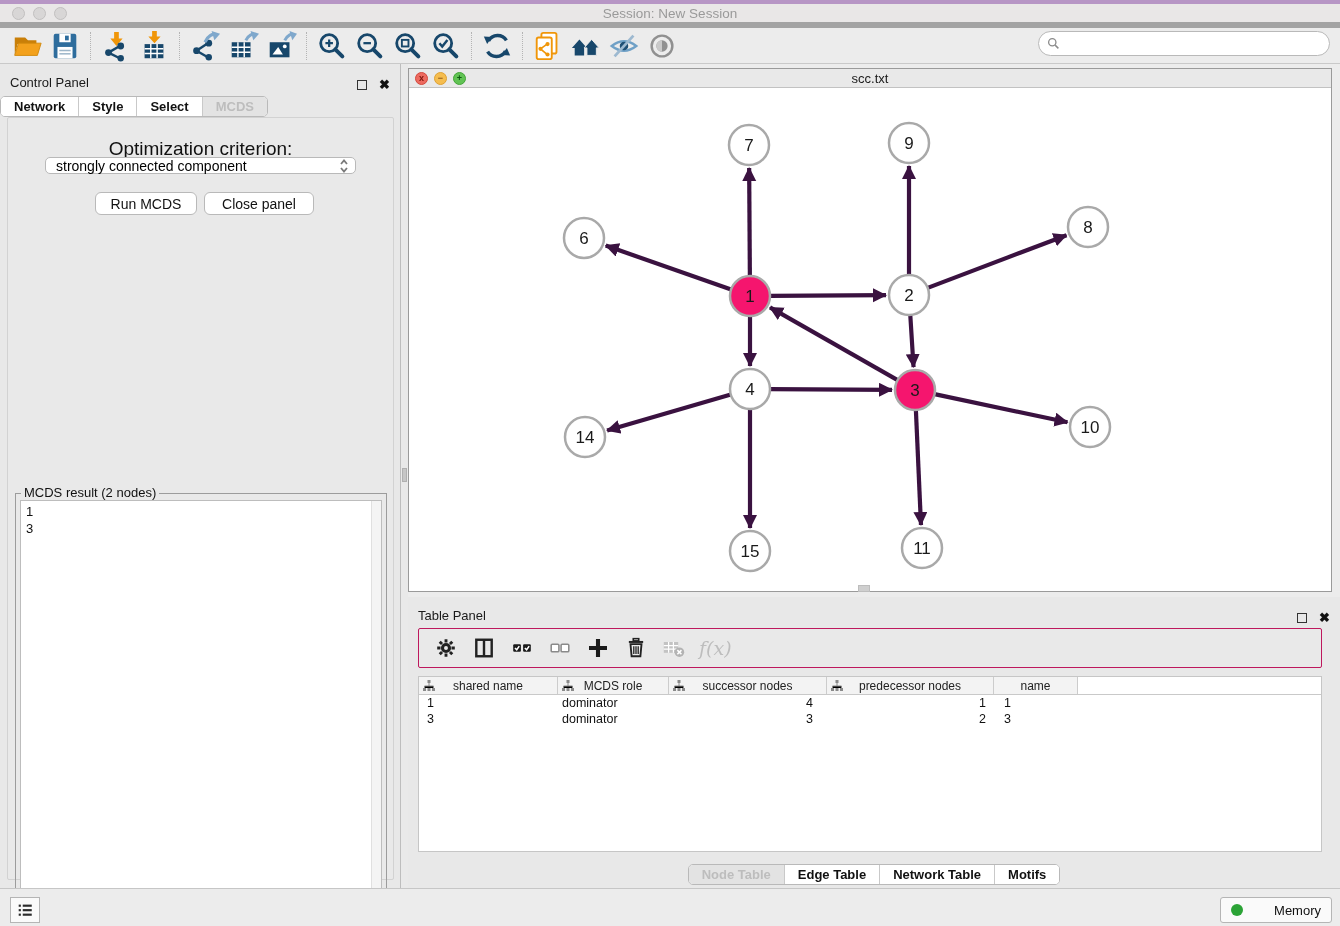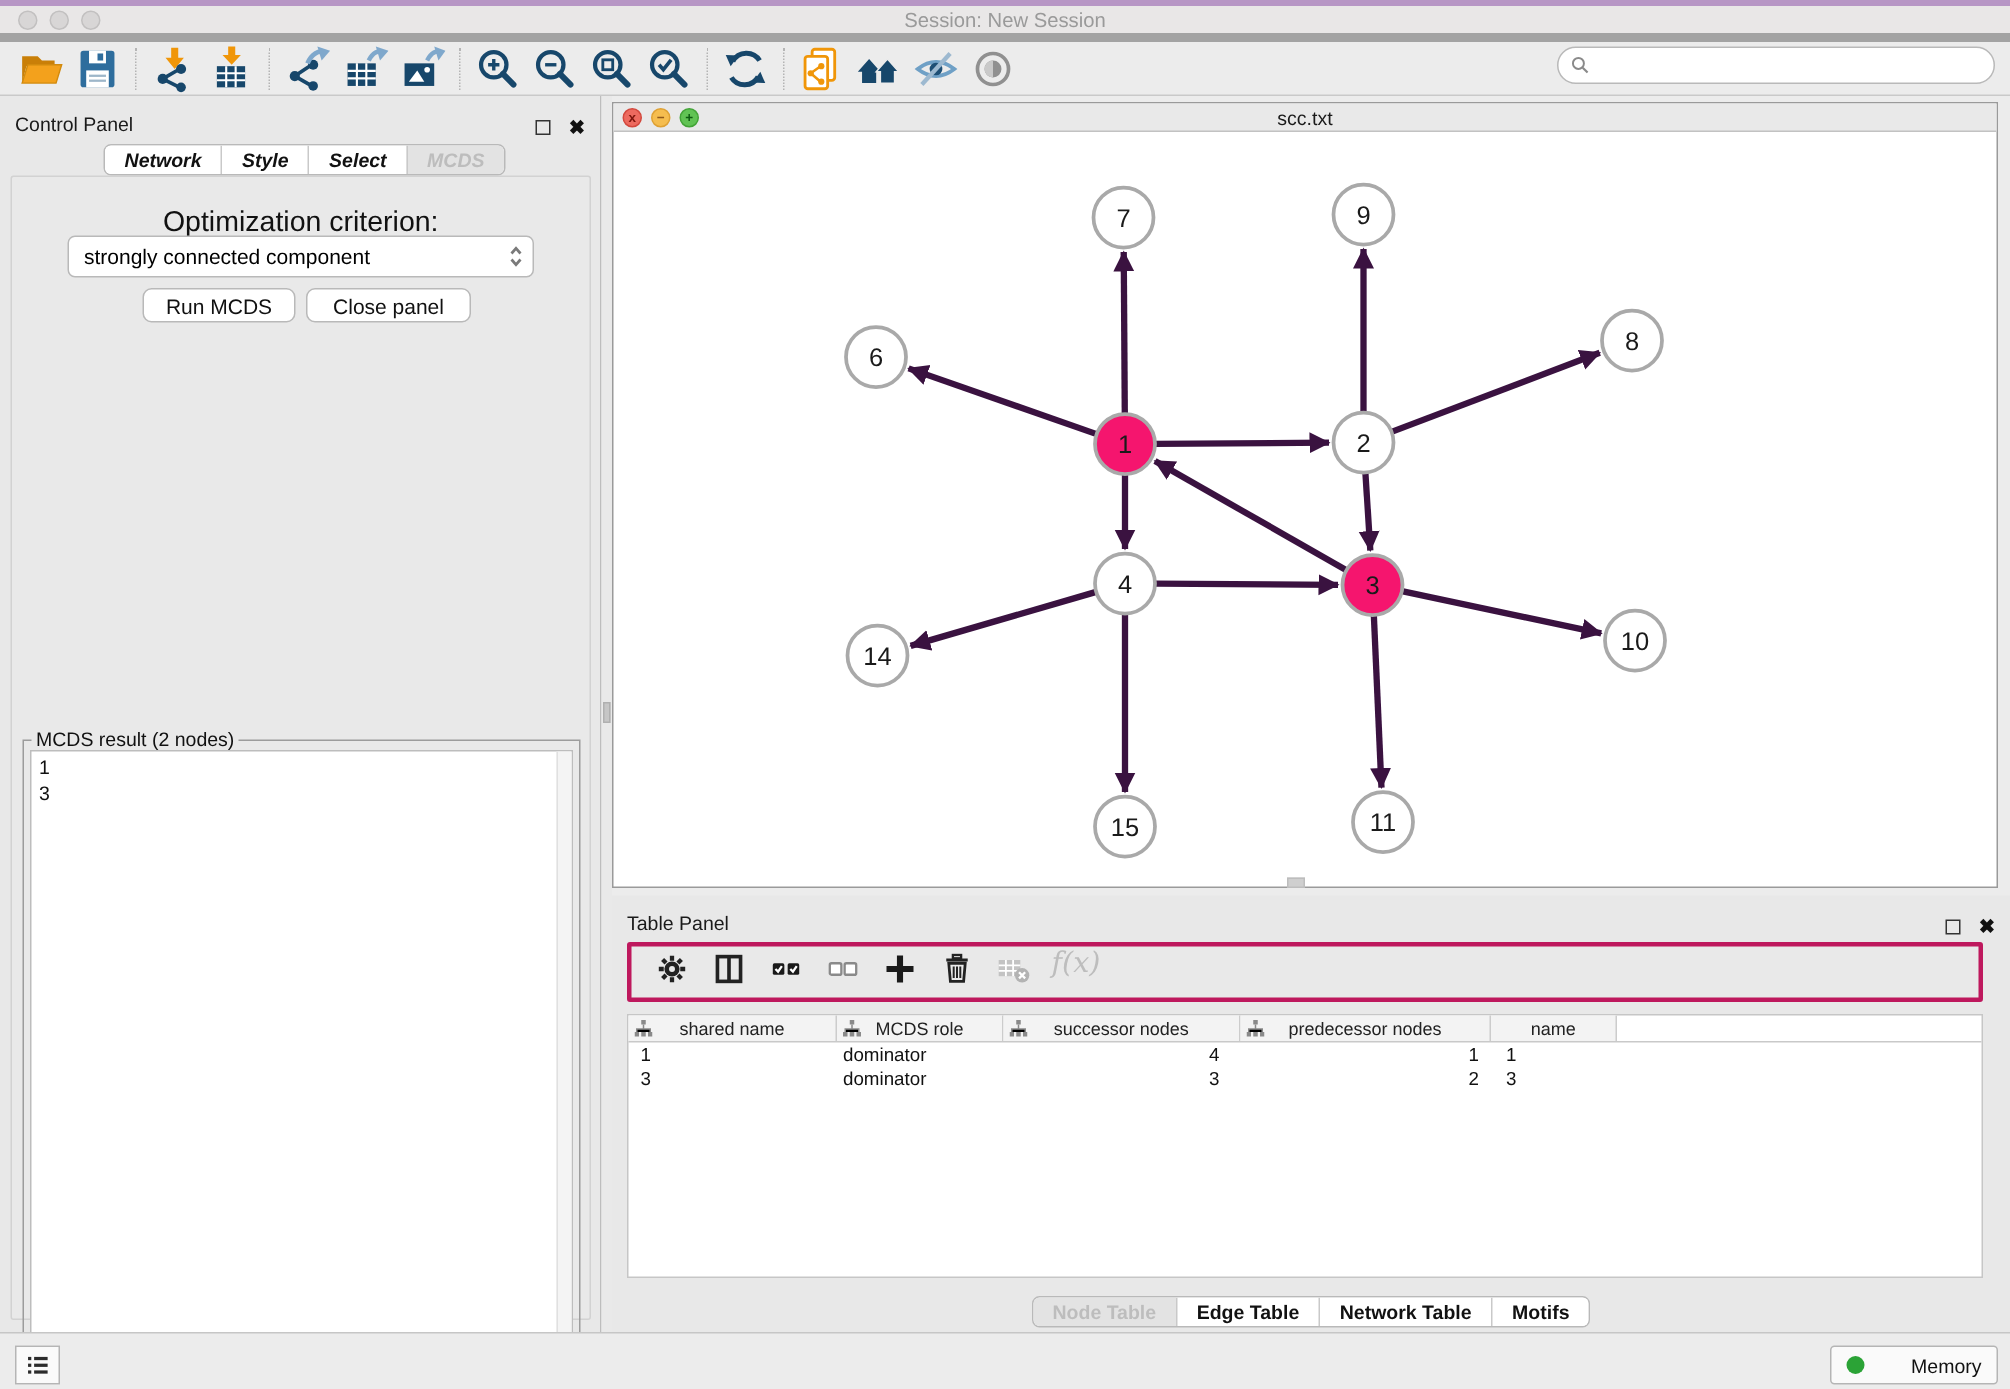--- a/index.html
+++ b/index.html
@@ -34,26 +34,26 @@
   .panel-head { height:26px; display:flex; align-items:flex-end; padding:0 10px;
     font-size:13px; color:#1a1a1a; }
   .panel-head .spacer { flex:1; }
   .mini-float { width:10px; height:10px; border:1.5px solid #333; margin-right:12px; }
   .mini-close { font-size:13px; font-weight:bold; color:#111; line-height:10px; }
   .seg-tabs { display:inline-flex; background:#fff; border:1px solid #b9b9b9;
     border-radius:5px; overflow:hidden; font-size:13px; font-weight:600; }
   .seg { padding:2px 13px; border-left:1px solid #c9c9c9; color:#111; background:#fff; }
   .seg:first-child { border-left:none; }
   .seg.selected { background:#e3e3e3; color:#bdbdbd; }
-  #cp-tabs-row { position:absolute; left:0; top:96px; width:337px; text-align:right;font-style:italic; }
+  #cp-tabs-row { position:absolute; left:0; top:96px; width:337px; text-align:left; }
   #cp-content { position:absolute; left:7px; top:117px; width:387px; height:763px;
     background:#e9e9e9; border:1px solid #d2d2d2; border-radius:2px; }
   #opt-label { position:absolute; left:0; top:20px; width:100%; text-align:center;
     font-size:19px; color:#111; }
-  .mac-select { position:absolute; left:37px; top:39px; width:311px; height:28px;
+  .mac-select { position:absolute; left:37px; top:39px; width:311px; height:17px;
     background:#fff; border:1px solid #b9b9b9; border-radius:5px;
     display:flex; align-items:center; padding:0 6px 0 10px; font-size:14px; }
   .mac-select .lbl { flex:1; }
   .mac-btn { position:absolute; height:23px; background:#fff; border:1px solid #b9b9b9;
     border-radius:6px; font-size:14px; color:#111; display:flex; align-items:center;
     justify-content:center; font-family:"Liberation Sans",sans-serif; }
   #run-btn { left:87px; top:74px; width:102px; }
   #close-btn { left:196px; top:74px; width:110px; }
   #mcds-group { position:absolute; left:7px; top:375px; width:372px; height:494px;
     border:1px solid #9c9c9c; }
@@ -82,22 +82,22 @@
     font-size:9px; font-weight:bold; line-height:9px; }
   #ifr-close { background:#ed6a5f; border:1px solid #d3483d; color:#7e150d; }
   #ifr-min { background:#f5bd4f; border:1px solid #dfa133; color:#90591a; }
   #ifr-max { background:#61c354; border:1px solid #43a437; color:#0d5c10; }
   #net-title { position:absolute; left:0; right:0; text-align:center; font-size:13px; color:#1a1a1a; }
   #graph-svg { display:block; }
 
   
   #table-panel { left:408px; top:597px; width:932px; height:291px; background:#e8e8e8; }
   #tp-toolbar { position:absolute; left:10px; top:31px; width:904px; height:40px;
-    background:#e9e9e9; border:3px solid #be185d; border-radius:2px;
-    display:flex; padding-left:12px; }
+    background:#e9e9e9; border:1px solid #be185d; border-radius:2px;
+    display:flex; align-items:center; padding-left:12px; }
   .tp-btn { width:30px; height:30px; display:flex; align-items:center;
     justify-content:center; margin-right:8px; }
   #fx-label { font-size:19px; font-style:italic; color:#bdbdbd;
     font-family:"DejaVu Serif", serif; margin-left:2px; }
   #tp-table { position:absolute; left:10px; top:79px; width:904px; height:176px;
     background:#fff; border:1px solid #c6c6c6; }
   #thead { display:flex; height:18px; border-bottom:1px solid #c9c9c9; }
   .th { position:relative; background:#f3f3f3; border-right:1px solid #ccc;
     display:flex; align-items:center; justify-content:center;
     font-size:12px; color:#222; }

